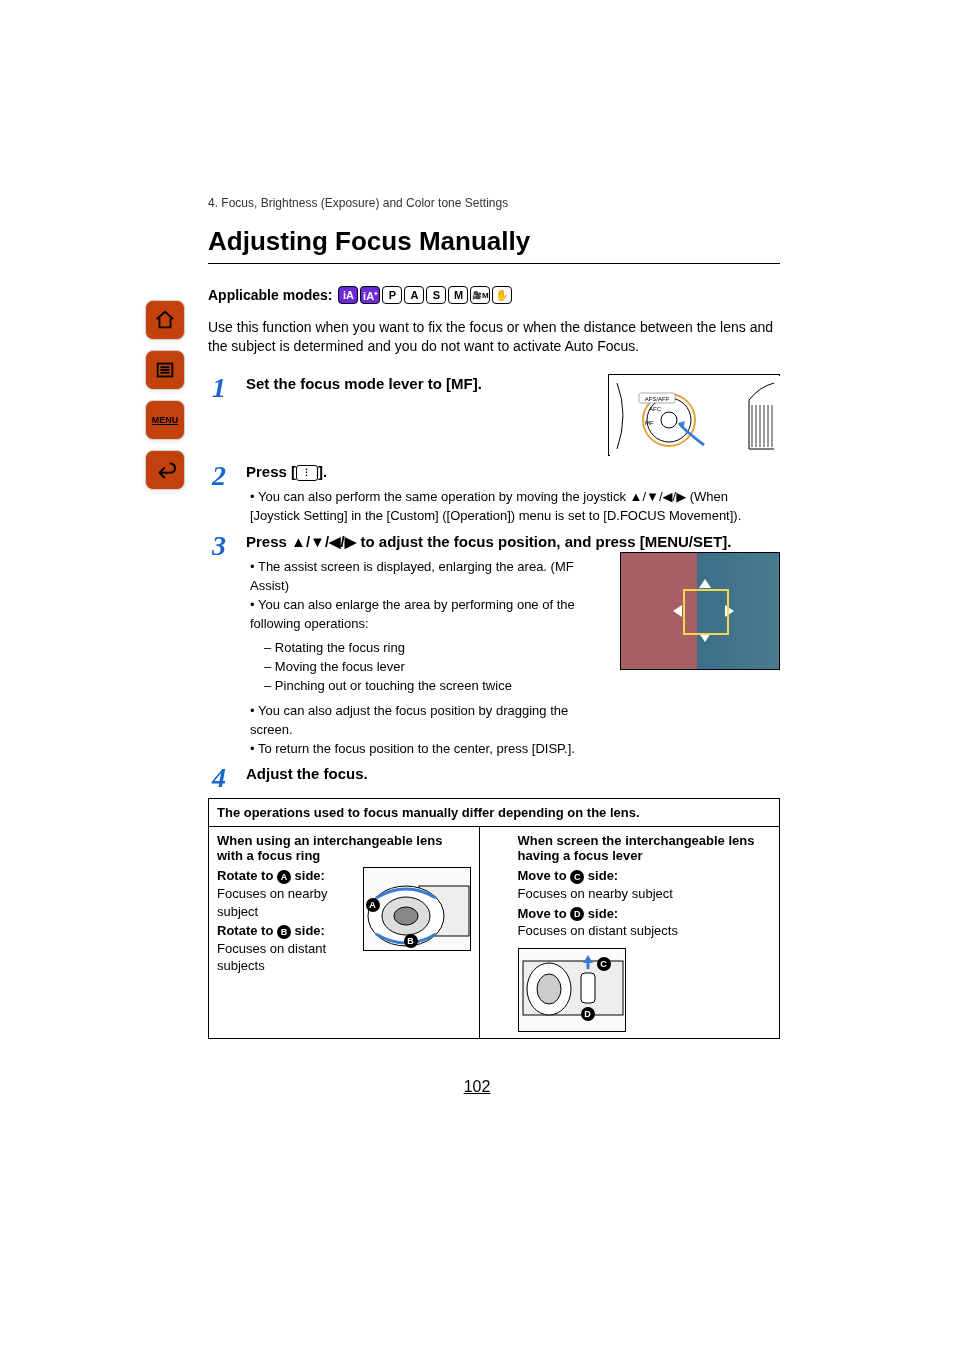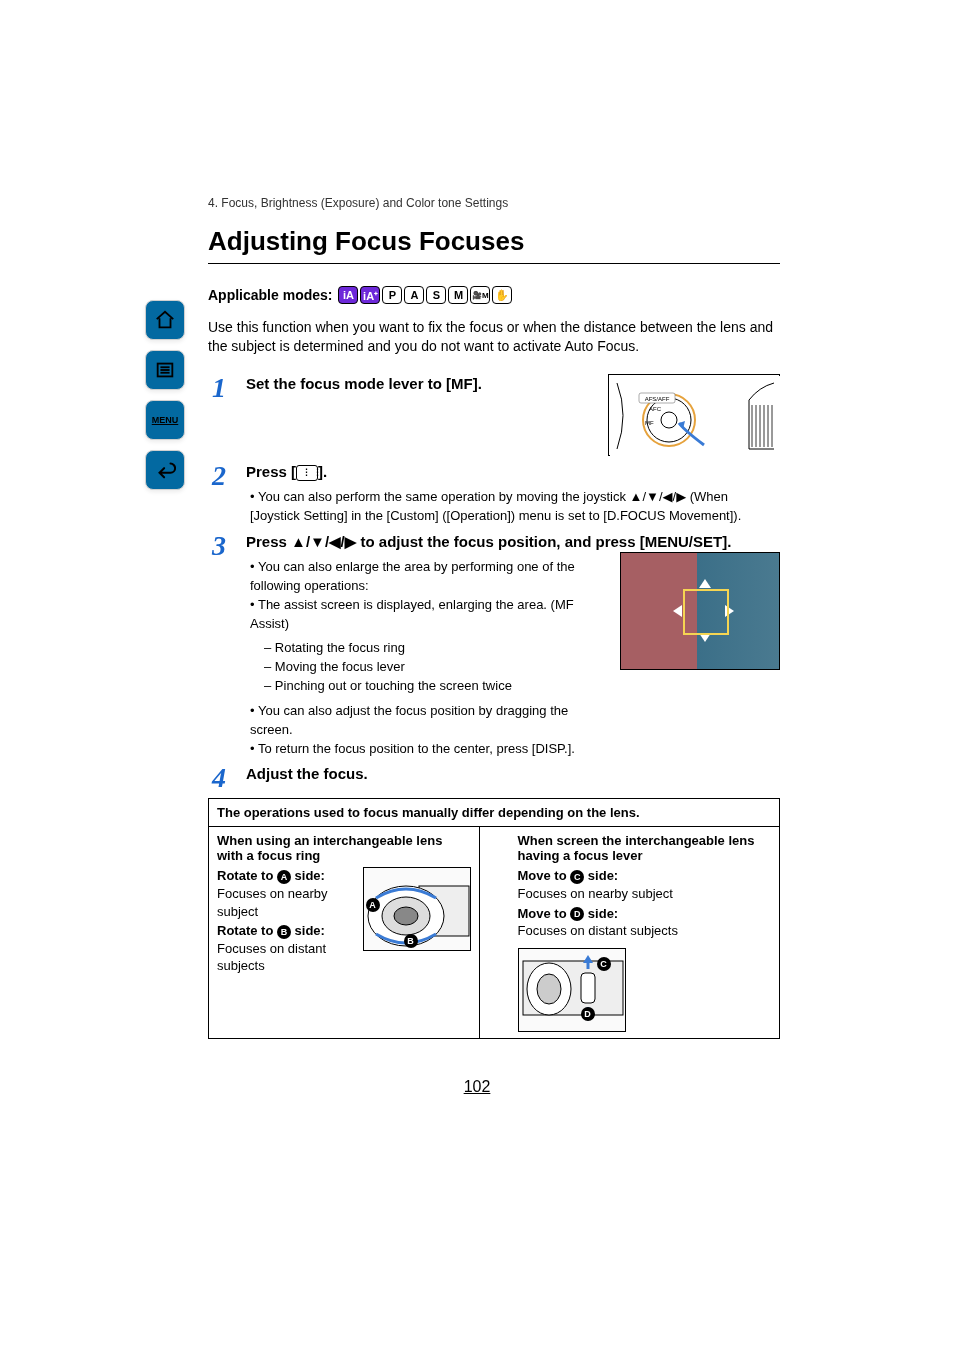--- a/index.html
+++ b/index.html
@@ -15,21 +15,21 @@
     position: absolute;
     left: 145px;
     top: 300px;
     display: flex;
     flex-direction: column;
     gap: 10px;
   }
   .side-btn {
     width: 40px;
     height: 40px;
-    background: #0369a1;
+    background: #c2410c;
     border: 1px solid #d0d0d0;
     border-radius: 8px;
     display: flex;
     align-items: center;
     justify-content: center;
     box-shadow: 0 2px 4px rgba(0,0,0,0.08);
   }
   .side-btn svg { width: 22px; height: 22px; }
   .side-btn .menu-text { font-size: 9px; font-weight: bold; text-decoration: underline; }
   .content {
@@ -261,21 +261,21 @@
   </div>
   <div class="side-btn">
     <svg viewBox="0 0 24 24" fill="none" stroke="#000" stroke-width="2.2">
         <path d="M9 6 L4 11 L9 16 M4 11 H16 A5 5 0 0 0 16 1" stroke-linecap="round" transform="translate(2,4)"></path>
       </svg>
   </div>
 </div>
 
 <div class="content">
   <div class="section-path">4. Focus, Brightness (Exposure) and Color tone Settings</div>
-  <h1 class="title">Adjusting Focus Focuses</h1>
+  <h1 class="title">Adjusting Focus Manually</h1>
   <hr class="title-rule">
 
   <div class="modes-line">
     <span>Applicable modes:</span>
     <span class="modes-icons">
       <span class="mode-chip solid">iA</span>
       <span class="mode-chip solid">iA⁺</span>
       <span class="mode-chip">P</span>
       <span class="mode-chip">A</span>
       <span class="mode-chip">S</span>
@@ -330,22 +330,22 @@
     </div>
   </div>
 
   <div class="step">
     <div class="step-num">3</div>
     <div class="step-body">
       <div class="step-head">Press ▲/▼/◀/▶ to adjust the focus position, and press [MENU/SET].</div>
       <div class="step3-wrap">
         <div style="flex:1;">
           <ul class="bullets">
+            <li>The assist screen is displayed, enlarging the area. (MF Assist)</li>
             <li>You can also enlarge the area by performing one of the following operations:</li>
-            <li>The assist screen is displayed, enlarging the area. (MF Assist)</li>
           </ul>
           <ul class="dashes bullets" style="margin-left:18px;">
             <li>Rotating the focus ring</li>
             <li>Moving the focus lever</li>
             <li>Pinching out or touching the screen twice</li>
           </ul>
           <ul class="bullets">
             <li>You can also adjust the focus position by dragging the screen.</li>
             <li>To return the focus position to the center, press [DISP.].</li>
           </ul>

